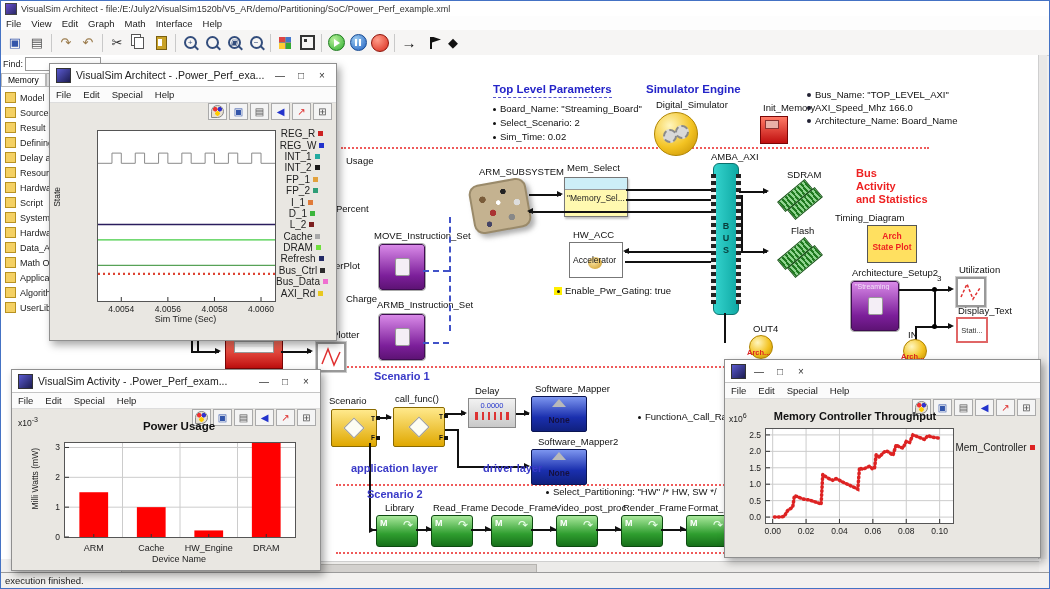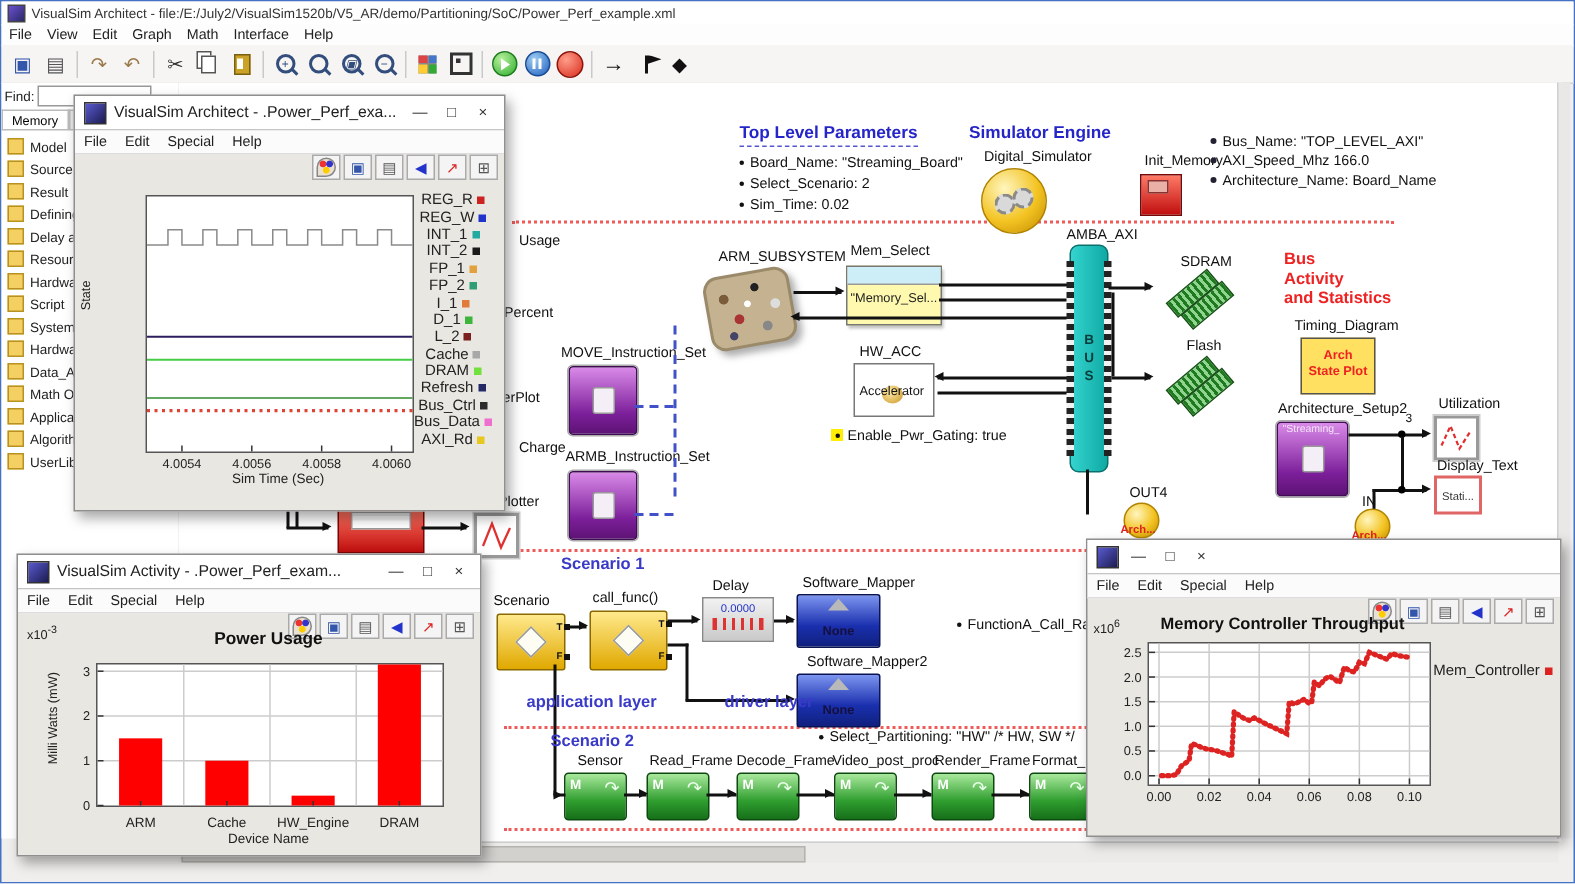--- a/index.html
+++ b/index.html
@@ -369,21 +369,21 @@
     <div class="wv" style="left:622px;top:140px;height:56px"></div>
     <div class="wh" style="left:622px;top:196px;width:26px"></div>
     <div class="ar" style="left:644px;top:192.5px"></div>
 
     <div class="redhead" style="left:737px;top:112px">
       <div>Bus</div>
       <div>Activity</div>
       <div>and Statistics</div>
     </div>
 
-    <div class="lbl" style="left:744px;top:157px">Timing_Diagram</div>
+    <div class="lbl" style="left:716px;top:157px">Timing_Diagram</div>
     <div class="yellowbox" style="left:748px;top:170px;width:48px;height:31px">
       <div>Arch</div>
       <div>State Plot</div>
     </div>
 
     <div class="lbl" style="left:733px;top:212px">Architecture_Setup2</div>
     <div class="pblock" style="left:732px;top:226px;width:46px;height:48px">
       <span class="ptxt">"Streaming_</span>
       <span class="doc"></span>
     </div>
@@ -481,21 +481,21 @@
     <div class="ar" style="left:405px;top:407.5px"></div>
     <div class="wv" style="left:250px;top:388px;height:87px"></div>
     <div class="ar" style="left:250px;top:471.5px"></div>
 
     <div class="bluelab" style="left:232px;top:407px">application layer</div>
     <div class="bluelab" style="left:364px;top:407px">driver layer</div>
 
     <div class="bluelab" style="left:248px;top:433px">Scenario 2</div>
     <div class="lbl" style="left:427px;top:431px"><span class="bullet"></span><span>Select_Partitioning: "HW" /*  HW, SW */</span></div>
 
-    <div class="lbl" style="left:266px;top:447px">Sensor</div>
+    <div class="lbl" style="left:266px;top:447px">Library</div>
     <div class="lbl" style="left:314px;top:447px">Read_Frame</div>
     <div class="lbl" style="left:372px;top:447px">Decode_Frame</div>
     <div class="lbl" style="left:436px;top:447px">Video_post_proc</div>
     <div class="lbl" style="left:504px;top:447px">Render_Frame</div>
     <div class="lbl" style="left:569px;top:447px">Format_</div>
 
     <div class="gblock" style="left:257px;top:460px;width:40px;height:30px">
         <span class="gm">M</span>
         <span class="garr">↷</span>
       </div>
@@ -780,13 +780,16 @@
         </div>
       <div class="legend" style="left:232px;top:44px;width:76px">
           <div class="lg-item">
             <span class="lg-lab">Mem_Controller</span>
             <span class="lg-sq" style="background: rgb(221, 34, 34);"></span>
           </div>
         </div>
     </div>
   </div>
 
+  <div class="statusbar">
+    <span>execution finished.</span>
+  </div>
 </div>
 
 </body></html>

